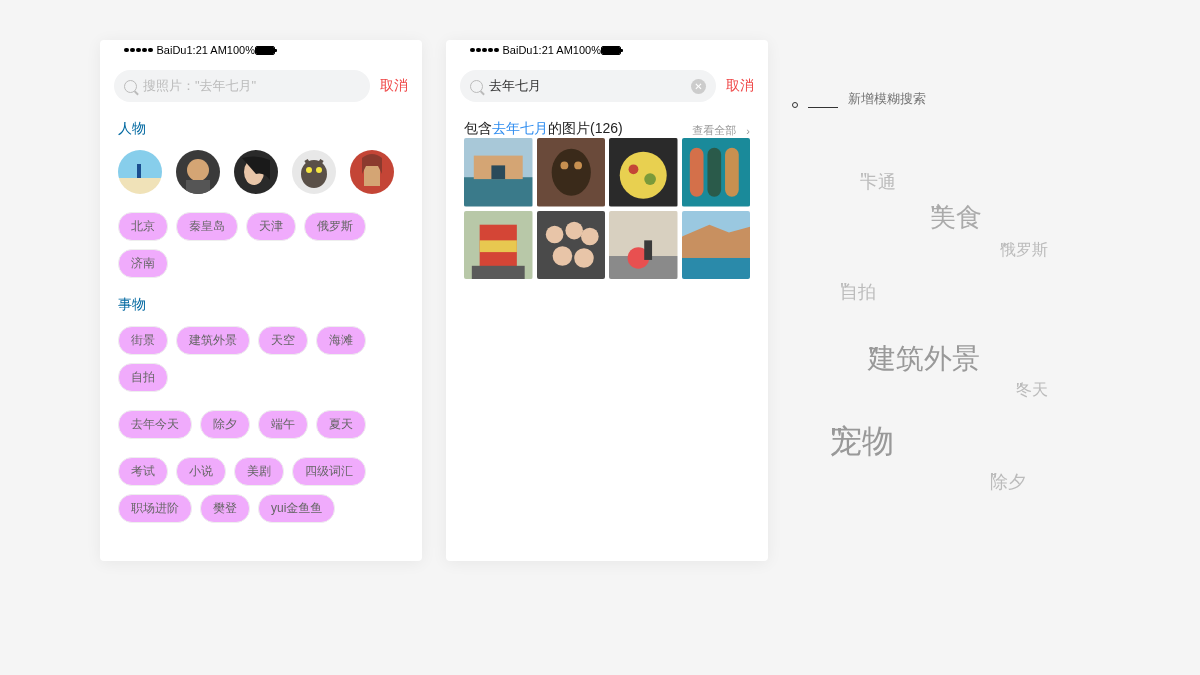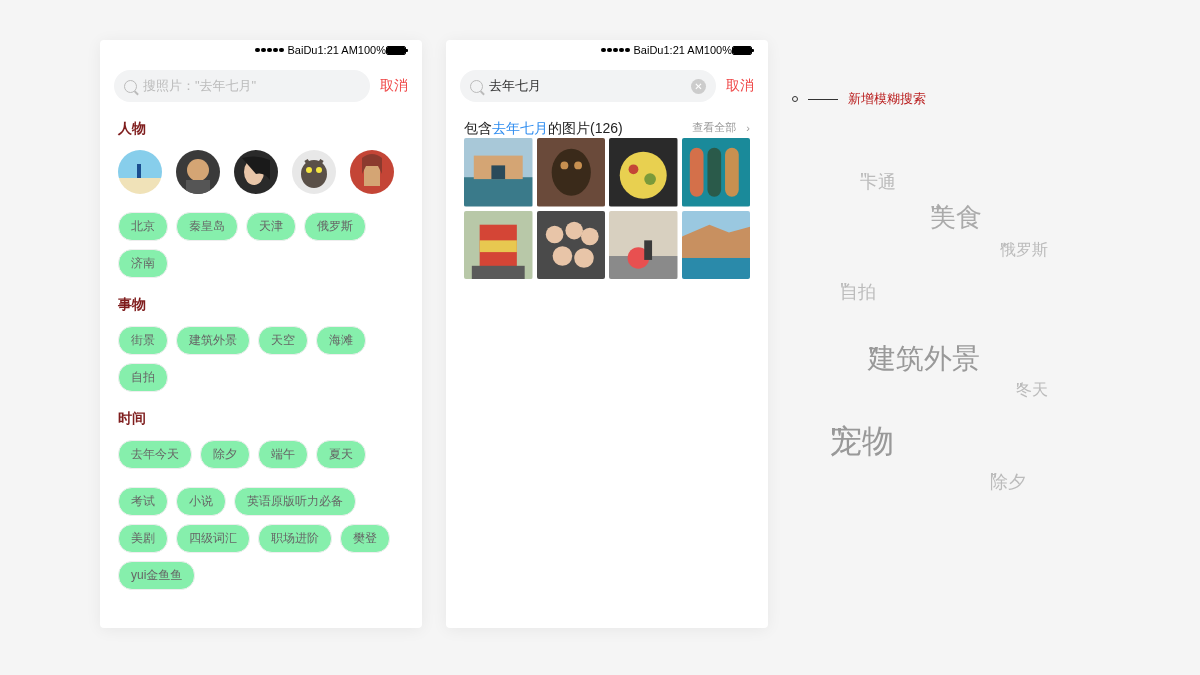--- a/index.html
+++ b/index.html
@@ -1,47 +1,47 @@
 <!DOCTYPE html>
 <html><head>
 <meta charset="utf-8">
 <style>
 *{margin:0;padding:0;box-sizing:border-box;-webkit-font-smoothing:antialiased}
 body{background:#f5f5f5;font-family:-apple-system,"PingFang SC","Helvetica Neue",sans-serif;width:1200px;height:675px;overflow:hidden;position:relative}
 .stage{display:flex;gap:24px;padding:40px 0 0 100px}
 .phone{width:322px;background:#fff;border-radius:4px;box-shadow:0 2px 16px rgba(0,0,0,.06);overflow:hidden}
-.statusbar{height:20px;display:flex;align-items:center;justify-content:flex-end;padding:0 16px;font-size:11px;font-weight:500;color:#000}
+.statusbar{height:20px;display:flex;align-items:center;justify-content:flex-start;padding:0 24px;font-size:11px;font-weight:500;color:#000}
 .sb-left{display:flex;align-items:center;gap:4px}
 .sb-dots{display:flex;gap:1.5px}
 .sb-dots span{width:4.5px;height:4.5px;border-radius:50%;background:#000}
 .sb-right{display:flex;align-items:center;gap:0}
 .batt{width:20px;height:9px;border:1px solid #000;border-radius:2px;position:relative}
 .batt::after{content:"";position:absolute;right:-3px;top:2px;width:2px;height:3px;background:#000;border-radius:0 1px 1px 0}
 .batt-fill{background:#000;height:100%;width:100%;border-radius:1px}
 .searchrow{display:flex;align-items:center;gap:10px;padding:10px 14px}
 .searchbox{flex:1;height:32px;background:#f2f3f4;border-radius:16px;display:flex;align-items:center;padding:0 10px;gap:6px;font-size:13px;color:#bbb}
 .searchbox.filled{color:#333}
 .search-icon{width:13px;height:13px;border:1.5px solid #bbb;border-radius:50%;position:relative;flex-shrink:0}
 .search-icon::after{content:"";position:absolute;width:5px;height:1.5px;background:#bbb;bottom:-2px;right:-3px;transform:rotate(45deg)}
 .clear-x{width:15px;height:15px;background:#ccc;border-radius:50%;color:#fff;display:flex;align-items:center;justify-content:center;font-size:10px;margin-left:auto;cursor:pointer}
 .cancel{color:#ef4444;font-size:14px;cursor:pointer}
 .content{padding:8px 18px 20px}
 .section{margin-bottom:18px}
-.sec-title{font-size:14px;font-weight:700;color:#7f1d1d;margin-bottom:12px}
+.sec-title{font-size:14px;font-weight:400;color:#0369a1;margin-bottom:12px}
 .people-row{display:flex;gap:14px}
 .avatar{width:44px;height:44px;border-radius:50%;overflow:hidden;cursor:pointer;flex-shrink:0}
 .tagwrap{display:flex;flex-wrap:wrap;gap:8px}
-.tag{padding:5px 12px;background:#86efac;border:1px solid #eee;border-radius:14px;font-size:12px;color:#666;cursor:pointer;white-space:nowrap}
-.result-head{display:flex;align-items:flex-start;justify-content:space-between;font-size:14px}
+.tag{padding:5px 12px;background:#f0abfc;border:1px solid #eee;border-radius:14px;font-size:12px;color:#666;cursor:pointer;white-space:nowrap}
+.result-head{display:flex;align-items:flex-end;justify-content:space-between;font-size:14px}
 .result-title{color:#222}
 .result-title .hl{color:#2d8cf0}
 .viewall{font-size:11px;color:#999;display:flex;align-items:center;gap:10px;cursor:pointer}
 .grid{display:grid;grid-template-columns:repeat(4,1fr);gap:4px}
 .thumb{aspect-ratio:1;border-radius:2px;overflow:hidden;cursor:pointer}
-.callout{position:absolute;top:90px;left:792px;display:flex;align-items:center;gap:10px;font-size:13px;color:#b91c1c}
+.callout{position:absolute;top:90px;left:792px;display:flex;align-items:flex-end;gap:10px;font-size:13px;color:#737373}
 .callout-dot{width:6px;height:6px;border:1px solid #333;border-radius:50%;position:relative}
 .callout-line{width:30px;height:1px;background:#333}
 .cloud{position:absolute;left:820px;top:150px;width:340px;height:380px;color:#bbb}
 .cloud span{position:absolute;white-space:nowrap}
 .sq{font-family:SimSun,"宋体",serif}
 svg{display:block}
 </style>
 </head>
 <body>
 
@@ -130,33 +130,31 @@
         <div class="sec-title">事物</div>
         <div class="tagwrap">
           <span class="tag">街景</span>
           <span class="tag">建筑外景</span>
           <span class="tag">天空</span>
           <span class="tag">海滩</span>
           <span class="tag">自拍</span>
         </div>
       </div>
       <div class="section">
-        <div class="sec-title">时间</div>
         <div class="tagwrap">
           <span class="tag">去年今天</span>
           <span class="tag">除夕</span>
           <span class="tag">端午</span>
           <span class="tag">夏天</span>
         </div>
       </div>
       <div class="section">
         <div class="tagwrap">
           <span class="tag">考试</span>
           <span class="tag">小说</span>
-          <span class="tag">英语原版听力必备</span>
           <span class="tag">美剧</span>
           <span class="tag">四级词汇</span>
           <span class="tag">职场进阶</span>
           <span class="tag">樊登</span>
           <span class="tag">yui金鱼鱼</span>
         </div>
       </div>
     </div>
   </div>
 

